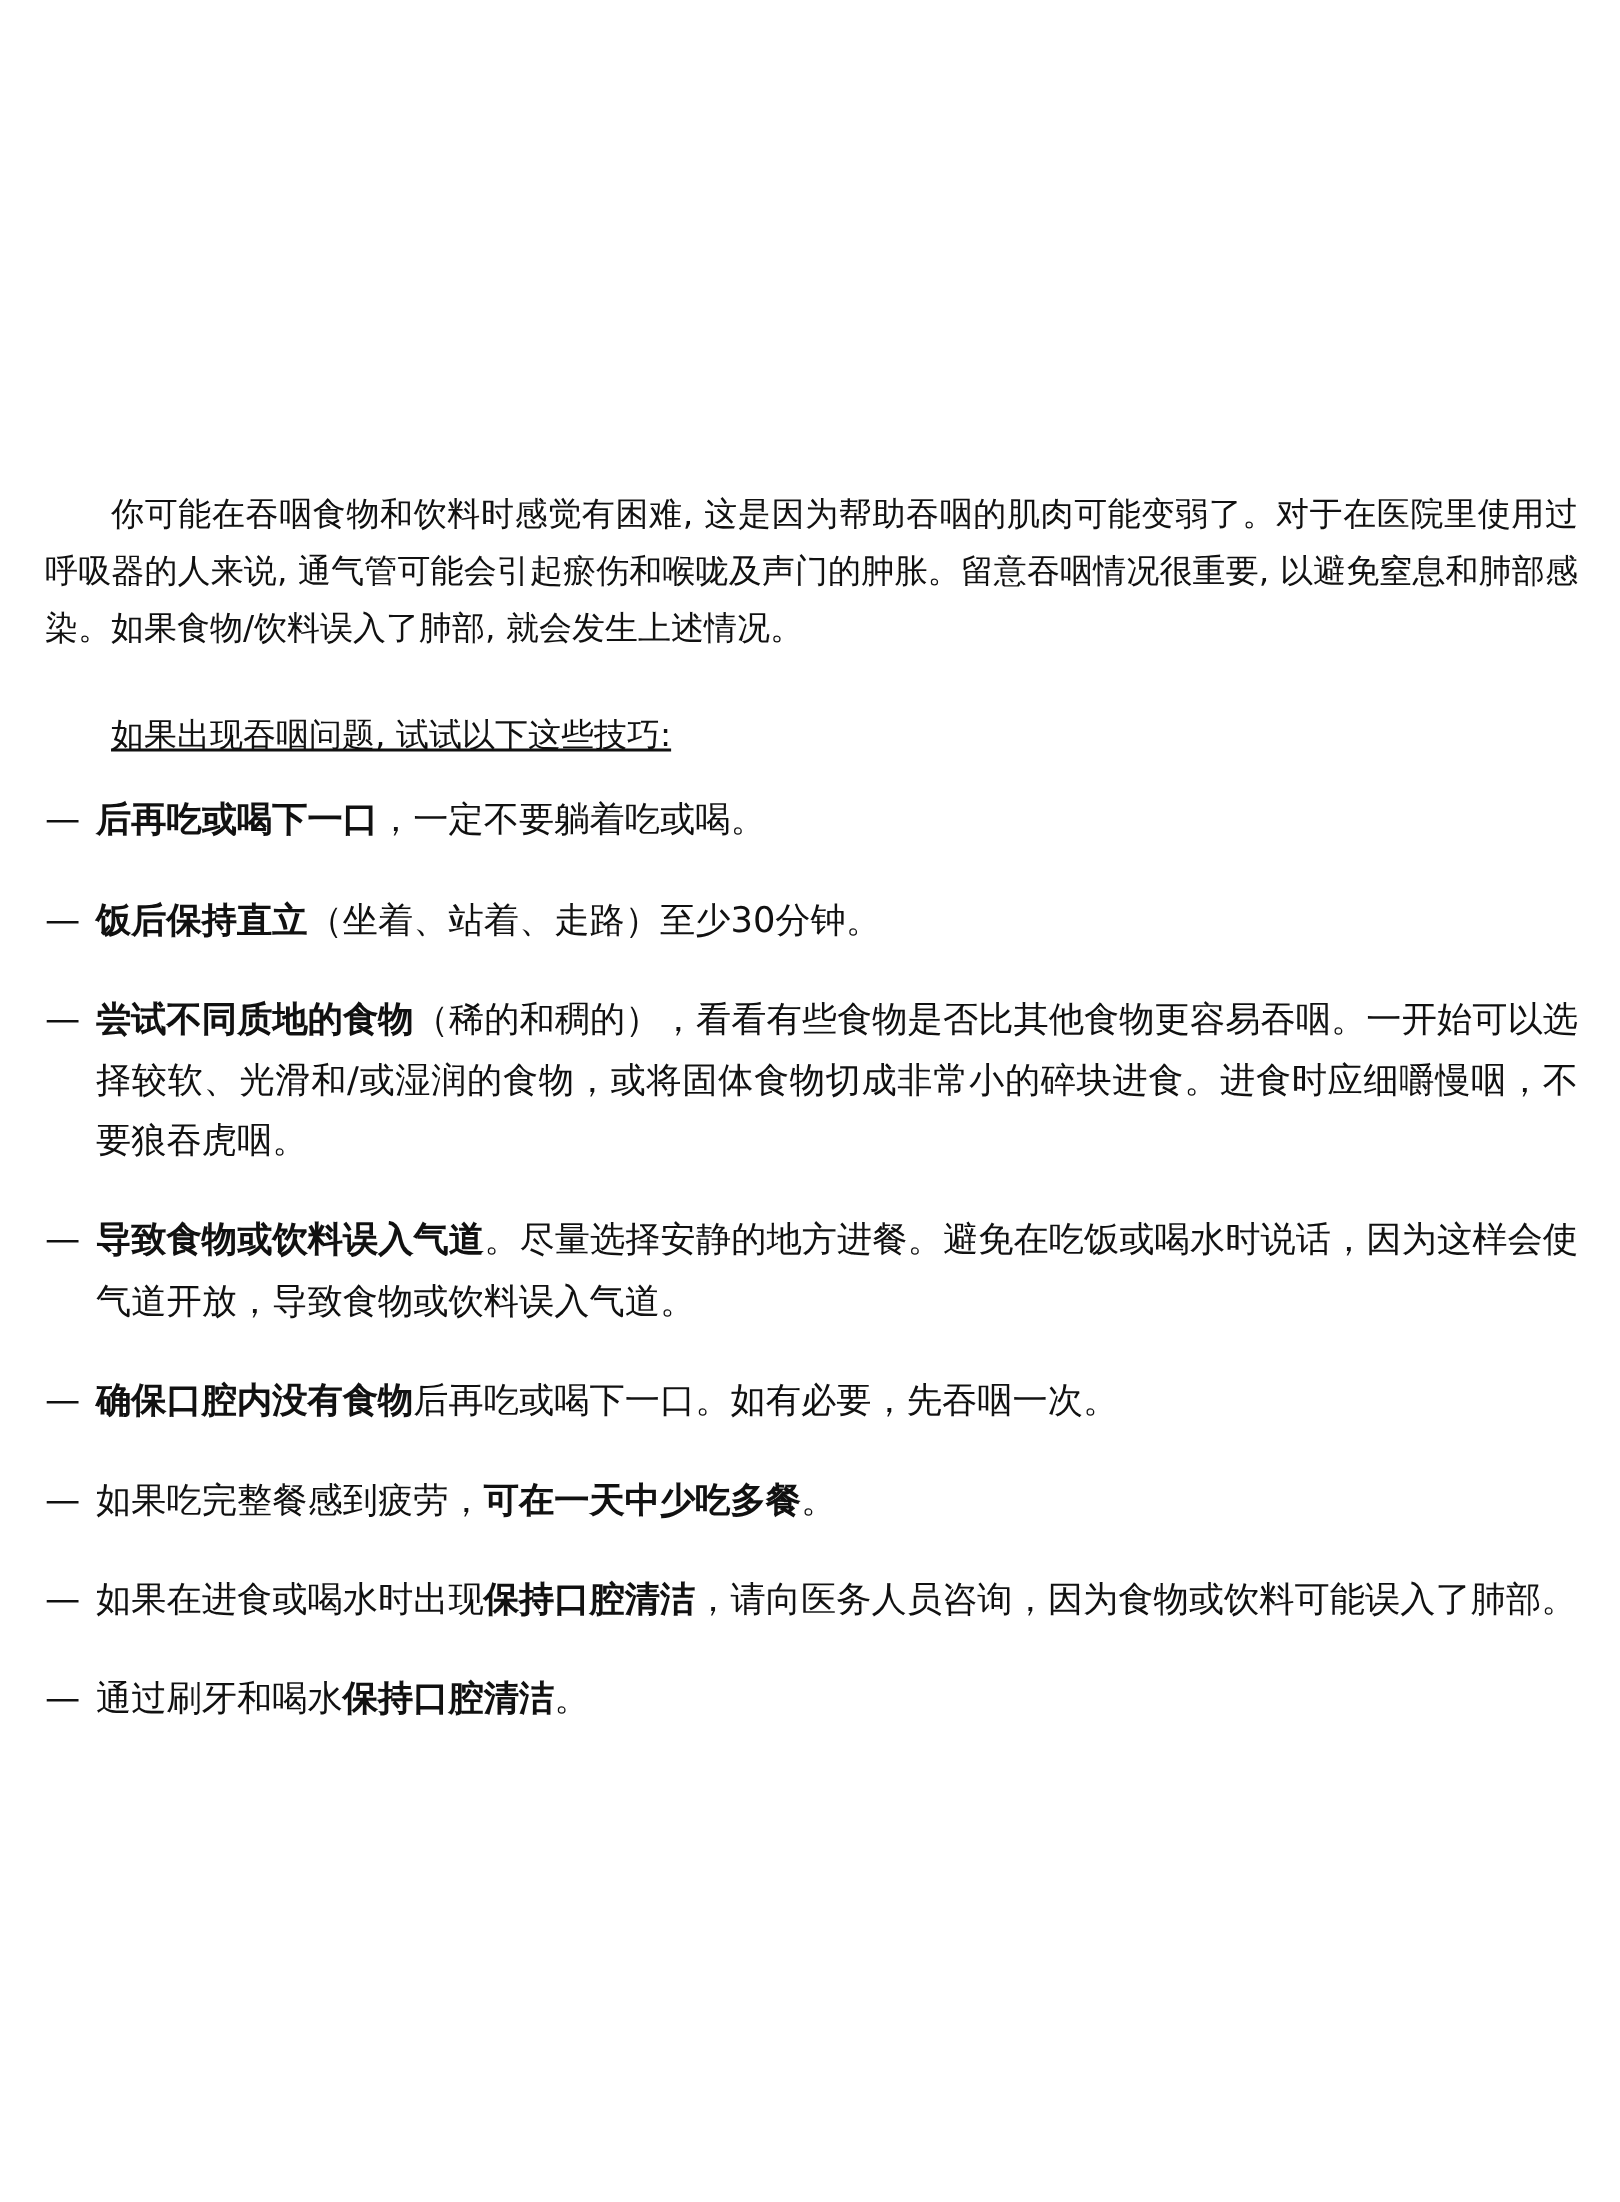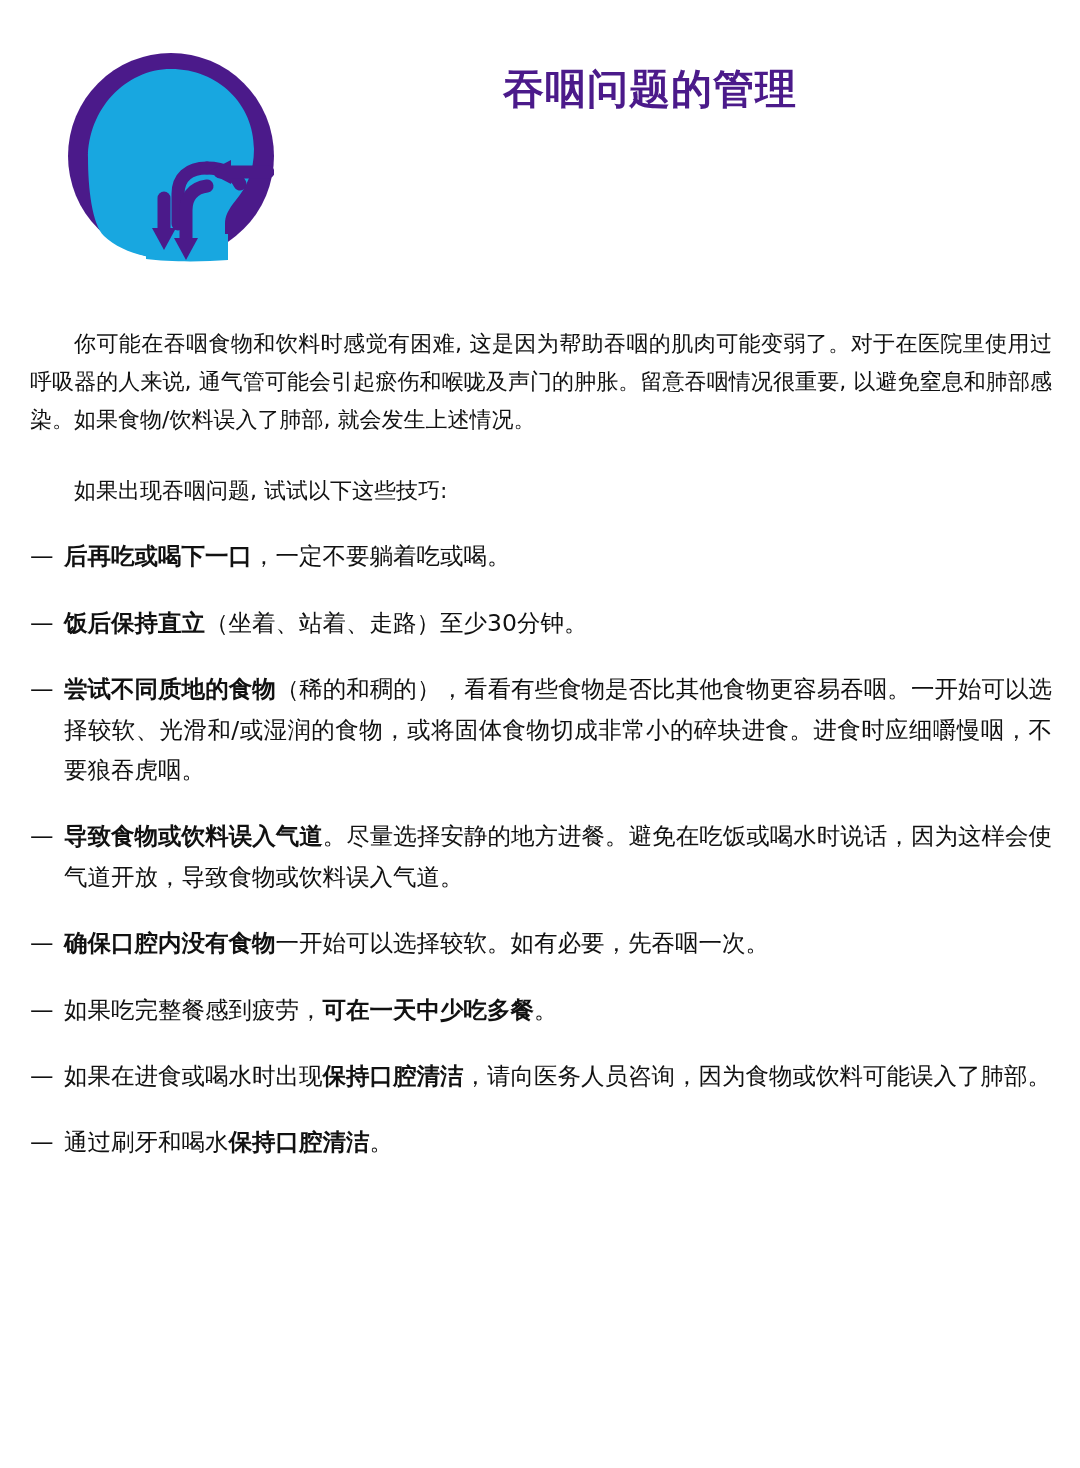--- a/index.html
+++ b/index.html
@@ -58,21 +58,22 @@
     margin: 0 0 34px 0;
     font-size: 22px;
     line-height: 1.72;
     text-align: justify;
     text-justify: inter-ideograph;
     text-indent: 2em;
     color: #111111;
     font-family: "DejaVu Sans", "Liberation Sans", sans-serif;
   }
   p.para.second {
-    margin-bottom: 26px;
+    margin-bottom: 16px;
+    text-decoration: underline;
   }
 
   ul.tips {
     list-style: none;
     margin: 0;
     padding: 0;
   }
   ul.tips li {
     position: relative;
     padding-left: 34px;
@@ -94,74 +95,32 @@
   }
   ul.tips li b {
     font-weight: bold;
   }
 </style>
 </head>
 <body>
 
 <div class="page">
 
-  <div class="header">
-
-    <div class="logo">
-      <svg viewBox="0 0 206 216" width="206" height="216" xmlns="http://www.w3.org/2000/svg">
-
-        <circle cx="103" cy="108" r="103" fill="#4b1a8a"></circle>
-
-        <path d="M103 21
-                 C 150 21 186 56 186 101
-                 C 186 124 178 140 168 152
-                 C 160 162 157 168 157 176
-                 L 157 211
-                 C 140 213 122 211 105 211
-                 L 105 211
-                 L 105 211
-                 C 78 211 52 203 36 188
-                 C 24 176 20 140 20 110
-                 C 20 62 57 21 103 21 Z" fill="#18a7e0"></path>
-
-        <path d="M78 186 L160 186 L160 212 C135 214 100 214 78 211 Z" fill="#18a7e0"></path>
-
-        <path d="M139 120
-                 C 120 120 110 130 110 146
-                 L 110 176" fill="none" stroke="#4b1a8a" stroke-width="13" stroke-linecap="round"></path>
-        <path d="M139 120
-                 C 158 120 168 128 172 136" fill="none" stroke="#4b1a8a" stroke-width="13" stroke-linecap="round"></path>
-
-        <path d="M139 138
-                 C 124 140 118 150 118 162
-                 L 118 196" fill="none" stroke="#4b1a8a" stroke-width="13" stroke-linecap="round"></path>
-        <polygon points="118,212 106,190 130,190" fill="#4b1a8a"></polygon>
-
-        <path d="M200 124 L152 124" fill="none" stroke="#4b1a8a" stroke-width="13" stroke-linecap="round"></path>
-        <polygon points="140,124 163,112 163,136" fill="#4b1a8a"></polygon>
-
-        <path d="M96 150 L96 186" fill="none" stroke="#4b1a8a" stroke-width="13" stroke-linecap="round"></path>
-        <polygon points="96,202 84,180 108,180" fill="#4b1a8a"></polygon>
-      </svg>
-    </div>
-
-    <div class="page-title">吞咽问题的管理</div>
-  </div>
 
   <div class="content">
 
     <p class="para">你可能在吞咽食物和饮料时感觉有困难, 这是因为帮助吞咽的肌肉可能变弱了。对于在医院里使用过呼吸器的人来说, 通气管可能会引起瘀伤和喉咙及声门的肿胀。留意吞咽情况很重要, 以避免窒息和肺部感染。如果食物/饮料误入了肺部, 就会发生上述情况。</p>
 
     <p class="para second">如果出现吞咽问题, 试试以下这些技巧:</p>
 
     <ul class="tips">
         <li><span class="dash">—</span><b>后再吃或喝下一口</b><span>，一定不要躺着吃或喝。</span></li>
         <li><span class="dash">—</span><b>饭后保持直立</b><span>（坐着、站着、走路）至少30分钟。</span></li>
         <li><span class="dash">—</span><b>尝试不同质地的食物</b><span>（稀的和稠的），看看有些食物是否比其他食物更容易吞咽。一开始可以选择较软、光滑和/或湿润的食物，或将固体食物切成非常小的碎块进食。进食时应细嚼慢咽，不要狼吞虎咽。</span></li>
         <li><span class="dash">—</span><b>导致食物或饮料误入气道</b><span>。尽量选择安静的地方进餐。避免在吃饭或喝水时说话，因为这样会使气道开放，导致食物或饮料误入气道。</span></li>
-        <li><span class="dash">—</span><b>确保口腔内没有食物</b><span>一开始可以选择较软。如有必要，先吞咽一次。</span></li>
+        <li><span class="dash">—</span><b>确保口腔内没有食物</b><span>后再吃或喝下一口。如有必要，先吞咽一次。</span></li>
         <li><span class="dash">—</span><span>如果吃完整餐感到疲劳，</span><b>可在一天中少吃多餐</b><span>。</span></li>
         <li><span class="dash">—</span><span>如果在进食或喝水时出现</span><b>保持口腔清洁</b><span>，请向医务人员咨询，因为食物或饮料可能误入了肺部。</span></li>
         <li><span class="dash">—</span><span>通过刷牙和喝水</span><b>保持口腔清洁</b><span>。</span></li>
       </ul>
 
   </div>
 </div>
 
 </body></html>

